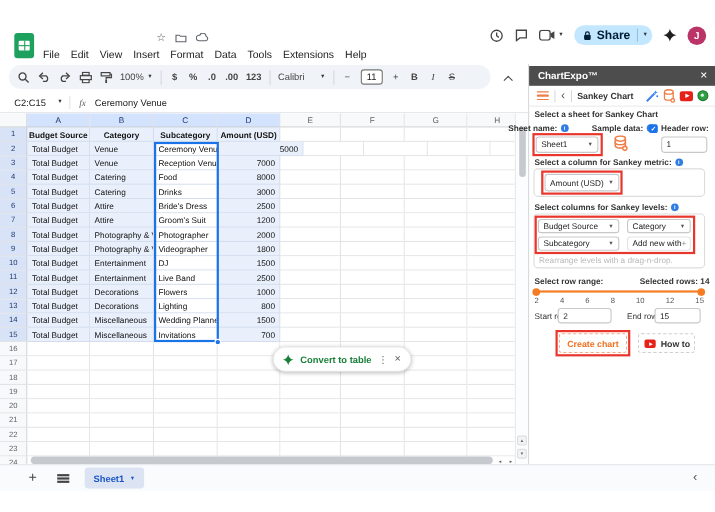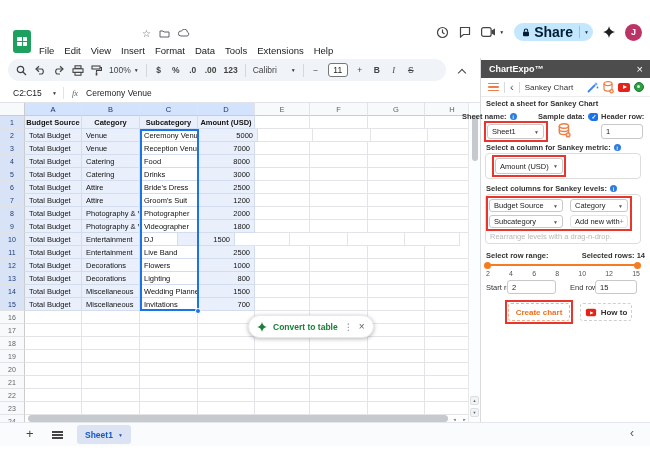--- a/index.html
+++ b/index.html
@@ -11,21 +11,21 @@
   .logo .grid-ic { position:absolute; left:4px; top:7px; width:10px; height:9px; background:#fff; border-radius:1px; }
   .logo .grid-ic:before { content:""; position:absolute; left:4.5px; top:0; width:1.5px; height:9px; background:#1ea15f; }
   .logo .grid-ic:after { content:""; position:absolute; left:0; top:3.8px; width:10px; height:1.5px; background:#1ea15f; }
   .doc-title { position:absolute; left:38px; top:27px; font-size:12.5px; color:#1f1f1f; }
   .title-icons { position:absolute; left:142px; top:28px; display:flex; gap:8px; align-items:center; color:#5f6368; }
   .menu-bar { position:absolute; left:34px; top:43px; display:flex; }
   .menu-item { font-size:9.5px; color:#202124; padding:2px 5px; border-radius:6px; cursor:default; }
 
   .top-right { position:absolute; right:8px; top:23px; display:flex; align-items:center; gap:10px; }
   .share-pill { display:flex; align-items:center; height:18px; background:#c2e7ff; border-radius:9px; padding:0 4px 0 8px; gap:4px; }
-  .share-pill .lbl { font-size:14px; font-weight:bold; color:#001d35; }
+  .share-pill .lbl { font-size:11px; font-weight:bold; color:#001d35; }
   .share-pill .sep { width:1px; height:12px; background:rgba(0,0,60,.18); margin-left:2px; }
   .caret { font-size:5px; color:#333; }
   .avatar { width:17px; height:17px; border-radius:50%; background:#bb3468; color:#fff; font-size:9px; font-weight:bold; display:flex; align-items:center; justify-content:center; }
 
   
   .toolbar { position:absolute; left:8px; top:59px; width:438px; height:22px; background:#f0f4f9; border-radius:11px; display:flex; align-items:center; padding:0 8px; gap:7px; }
   .tb { display:flex; align-items:center; justify-content:center; color:#444; font-size:8.5px; min-width:10px; height:16px; border-radius:3px; }
   .tb.txt { font-weight:bold; }
   .tb-sep { width:1px; height:13px; background:#d4d8dd; }
   .size-box { width:20px; height:14px; border:1px solid #747775; border-radius:3px; background:#fff; font-size:8.5px; color:#222; display:flex; align-items:center; justify-content:center; }
@@ -72,21 +72,21 @@
   
   .sidebar { position:absolute; left:480px; top:58px; width:170px; height:364px; background:#fff; border-left:1px solid #d8dadd; }
   .sb-head { position:absolute; left:0; top:2px; width:170px; height:18px; background:#4d4d4d; color:#fff; display:flex; align-items:center; justify-content:space-between; padding:0 8px; }
   .sb-head .t { font-size:9px; font-weight:bold; }
   .sb-head .x { font-size:11px; }
   .sb-tools { position:absolute; left:0; top:20px; width:170px; height:19px; border-bottom:1px solid #ececec; display:flex; align-items:center; padding:0 7px; gap:5px; }
   .burger { width:11px; height:9px; position:relative; }
   .burger i { position:absolute; left:0; width:11px; height:1.8px; background:#ef7d45; border-radius:1px; }
   .sb-tools .vsep { width:1px; height:11px; background:#d9d9d9; }
   .sb-tools .back { font-size:11px; color:#555; line-height:10px; }
-  .sb-tools .cname { font-size:8px; font-weight:normal; color:#333; }
+  .sb-tools .cname { font-size:8px; font-weight:bold; color:#333; }
   .sb-icons { margin-left:auto; display:flex; align-items:center; gap:4px; }
   .yt { width:12px; height:9px; background:#e62117; border-radius:2px; position:relative; }
   .yt:before { content:""; position:absolute; left:4.5px; top:2.5px; border-left:4px solid #fff; border-top:2px solid transparent; border-bottom:2px solid transparent; }
   .buoy { width:10px; height:10px; border-radius:50%; background:#2f9e44; border:1.5px solid #1c7a30; position:relative; }
   .buoy:before { content:""; position:absolute; left:2px; top:2px; width:3px; height:3px; border-radius:50%; background:#d9f2dd; }
 
   .sb-label { position:absolute; font-size:7.5px; font-weight:bold; color:#333; white-space:nowrap; display:flex; align-items:center; gap:3px; }
   .info { width:7px; height:7px; border-radius:50%; background:#2f7de1; color:#fff; font-size:5px; font-weight:bold; display:inline-flex; align-items:center; justify-content:center; flex:none; }
   .cbx { width:8px; height:8px; border-radius:2px; background:#1a73e8; color:#fff; font-size:6px; display:inline-flex; align-items:center; justify-content:center; }
   .selbox { position:absolute; border:1px solid #c8c8c8; border-radius:3px; background:#fff; font-size:7.5px; color:#222; display:flex; align-items:center; justify-content:space-between; padding:0 4px; white-space:nowrap; overflow:hidden; }
@@ -274,21 +274,21 @@
           <div class="cell" style="width: 55px;"></div>
           <div class="cell" style="width: 58px;"></div>
           <div class="cell" style="width: 57px;"></div>
           <div class="cell" style="width: 55px;"></div>
         </div>
         <div class="grow">
           <div class="gut selg">2</div>
           <div class="cell tint" style="width: 57px;">Total Budget</div>
           <div class="cell tint" style="width: 58px;">Venue</div>
           <div class="cell tint actv" style="width: 58px;">Ceremony Venue</div>
-          <div class="cell tint num" style="width: 60px;">5000</div>
+          <div class="cell tint num" style="width: 78px;">5000</div>
           <div class="cell" style="width: 55px;"></div>
           <div class="cell" style="width: 58px;"></div>
           <div class="cell" style="width: 57px;"></div>
           <div class="cell" style="width: 55px;"></div>
         </div>
         <div class="grow">
           <div class="gut selg">3</div>
           <div class="cell tint" style="width: 57px;">Total Budget</div>
           <div class="cell tint" style="width: 58px;">Venue</div>
           <div class="cell tint actv" style="width: 58px;">Reception Venue</div>
@@ -361,21 +361,21 @@
           <div class="cell tint num" style="width: 57px;">1800</div>
           <div class="cell" style="width: 55px;"></div>
           <div class="cell" style="width: 58px;"></div>
           <div class="cell" style="width: 57px;"></div>
           <div class="cell" style="width: 55px;"></div>
         </div>
         <div class="grow">
           <div class="gut selg">10</div>
           <div class="cell tint" style="width: 57px;">Total Budget</div>
           <div class="cell tint" style="width: 58px;">Entertainment</div>
-          <div class="cell tint actv" style="width: 38px; text-align: right;">DJ</div>
+          <div class="cell tint actv" style="width: 58px; text-align: right;">DJ</div>
           <div class="cell tint num" style="width: 57px;">1500</div>
           <div class="cell" style="width: 55px;"></div>
           <div class="cell" style="width: 58px;"></div>
           <div class="cell" style="width: 57px;"></div>
           <div class="cell" style="width: 55px;"></div>
         </div>
         <div class="grow">
           <div class="gut selg">11</div>
           <div class="cell tint" style="width: 57px;">Total Budget</div>
           <div class="cell tint" style="width: 58px;">Entertainment</div>

